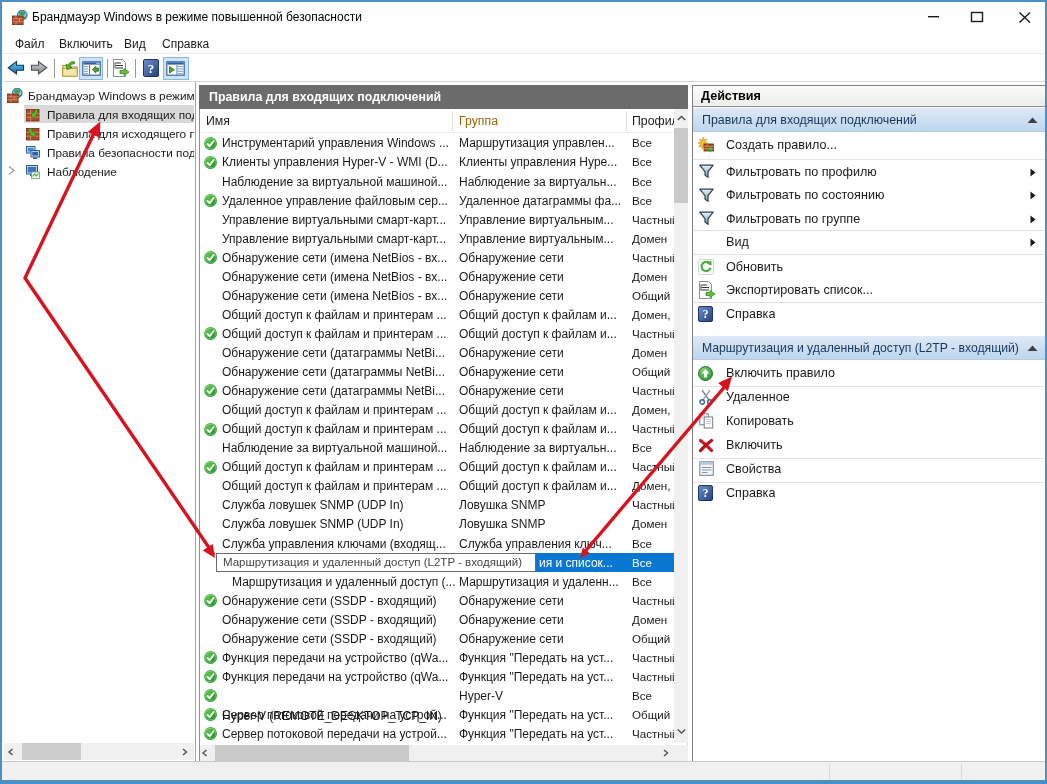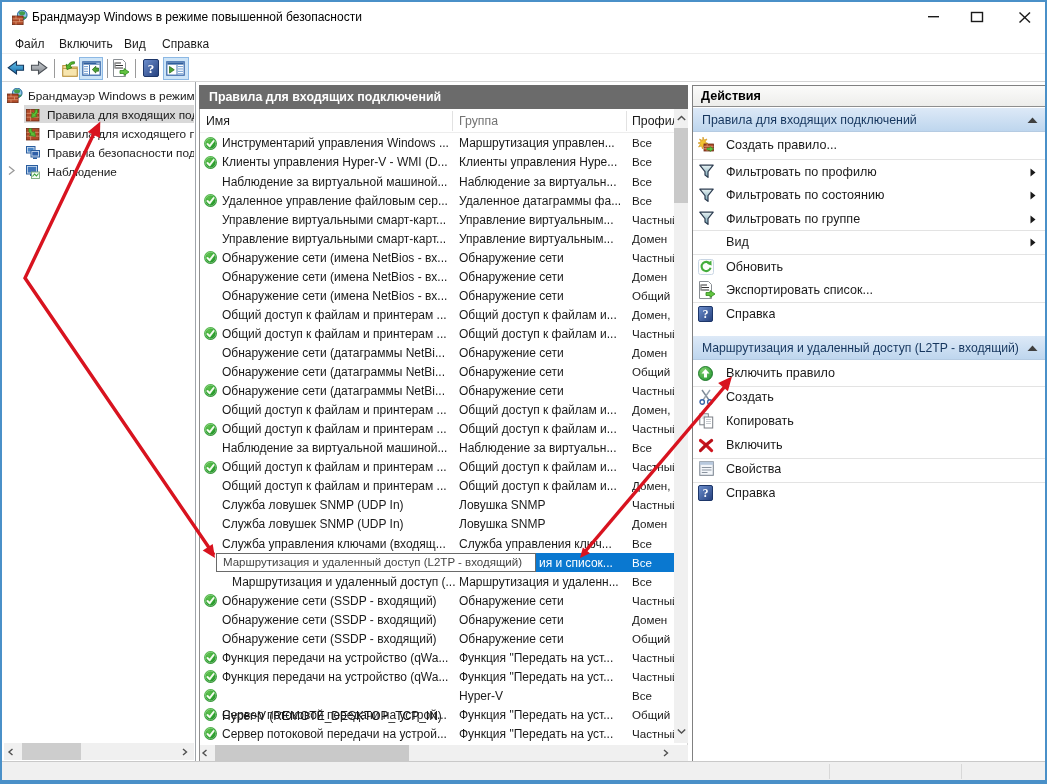--- a/index.html
+++ b/index.html
@@ -159,21 +159,21 @@
       <polyline points="5.5,1 2,4 5.5,7" fill="none" stroke="#505050" stroke-width="1.4"></polyline>
     </svg>
     <svg style="position:absolute;left:179px;top:746px;" width="8" height="8">
       <polyline points="2,1 5.5,4 2,7" fill="none" stroke="#505050" stroke-width="1.4"></polyline>
     </svg>
     <div class="abs" style="left:197px;top:83px;width:489px;height:24px;background:#6b6b6b"></div>
     <div class="txt" style="left:207px;top:88px;font-size:12.4px;font-weight:bold;color:#fff">Правила для входящих подключений</div>
     <div class="abs" style="left:197px;top:107px;width:1px;height:652px;background:#8f8f8f"></div>
     <div class="abs" style="left:685px;top:107px;width:1px;height:652px;background:#d5d5d5"></div>
     <div class="txt" style="left:204px;top:112px;font-size:12.3px;color:#1a1a1a">Имя</div>
-    <div class="txt" style="left:457px;top:112px;font-size:12.3px;color:#737373">Группа</div>
+    <div class="txt" style="left:457px;top:112px;font-size:12.3px;color:#a16207">Группа</div>
     <div class="txt" style="left:630px;top:112px;width:42px;font-size:12.3px;color:#1a1a1a">Профиль</div>
     <div class="abs" style="left:450px;top:109px;width:1px;height:20px;background:#e2e2e2"></div>
     <div class="abs" style="left:624px;top:109px;width:1px;height:20px;background:#e2e2e2"></div>
     <div class="abs" style="left:198px;top:130px;width:474px;height:1px;background:#ededed"></div>
     <svg style="position:absolute;left:202px;top:134.79999999999998px;" width="13" height="13">
       <defs>
         <radialGradient id="ck" cx="0.35" cy="0.28" r="0.95">
           <stop offset="0" stop-color="#5fc24d"></stop>
           <stop offset="0.55" stop-color="#2da02f"></stop>
           <stop offset="1" stop-color="#1d7c20"></stop>
@@ -561,21 +561,21 @@
       <path d="M7.5 3 L11.5 7.5 L9 7.5 L9 11.5 L6 11.5 L6 7.5 L3.5 7.5 Z" fill="#fff"></path>
     </svg>
     <div class="txt" style="left:724px;top:364px;font-size:12.6px">Включить правило</div>
     <div class="abs" style="left:691px;top:384px;width:353px;height:1px;background:#e3e3e3"></div>
     <svg style="position:absolute;left:697px;top:387px;" width="15" height="16">
       <line x1="3" y1="1" x2="10" y2="11" stroke="#7b8794" stroke-width="1.4"></line>
       <line x1="11" y1="1" x2="4" y2="11" stroke="#97a2ae" stroke-width="1.4"></line>
       <circle cx="3.2" cy="13" r="2.2" fill="none" stroke="#3a66a8" stroke-width="1.4"></circle>
       <circle cx="10.8" cy="13" r="2.2" fill="none" stroke="#3a66a8" stroke-width="1.4"></circle>
     </svg>
-    <div class="txt" style="left:724px;top:388px;font-size:12.6px">Создать</div>
+    <div class="txt" style="left:724px;top:388px;font-size:12.6px">Удаленное</div>
     <svg style="position:absolute;left:697px;top:411px;" width="15" height="16">
       <rect x="0.8" y="0.8" width="8.5" height="11" fill="#fff" stroke="#7a7f85" stroke-width="1"></rect>
       <line x1="2.5" y1="3" x2="7.5" y2="3" stroke="#b9bec4" stroke-width="0.8"></line>
       <line x1="2.5" y1="5" x2="7.5" y2="5" stroke="#b9bec4" stroke-width="0.8"></line>
       <rect x="5.2" y="4" width="8.5" height="11" fill="#fff" stroke="#7a7f85" stroke-width="1"></rect>
       <line x1="7" y1="6.5" x2="12" y2="6.5" stroke="#b9bec4" stroke-width="0.8"></line>
       <line x1="7" y1="8.5" x2="12" y2="8.5" stroke="#b9bec4" stroke-width="0.8"></line>
       <line x1="7" y1="10.5" x2="12" y2="10.5" stroke="#b9bec4" stroke-width="0.8"></line>
     </svg>
     <div class="txt" style="left:724px;top:412px;font-size:12.6px">Копировать</div>

